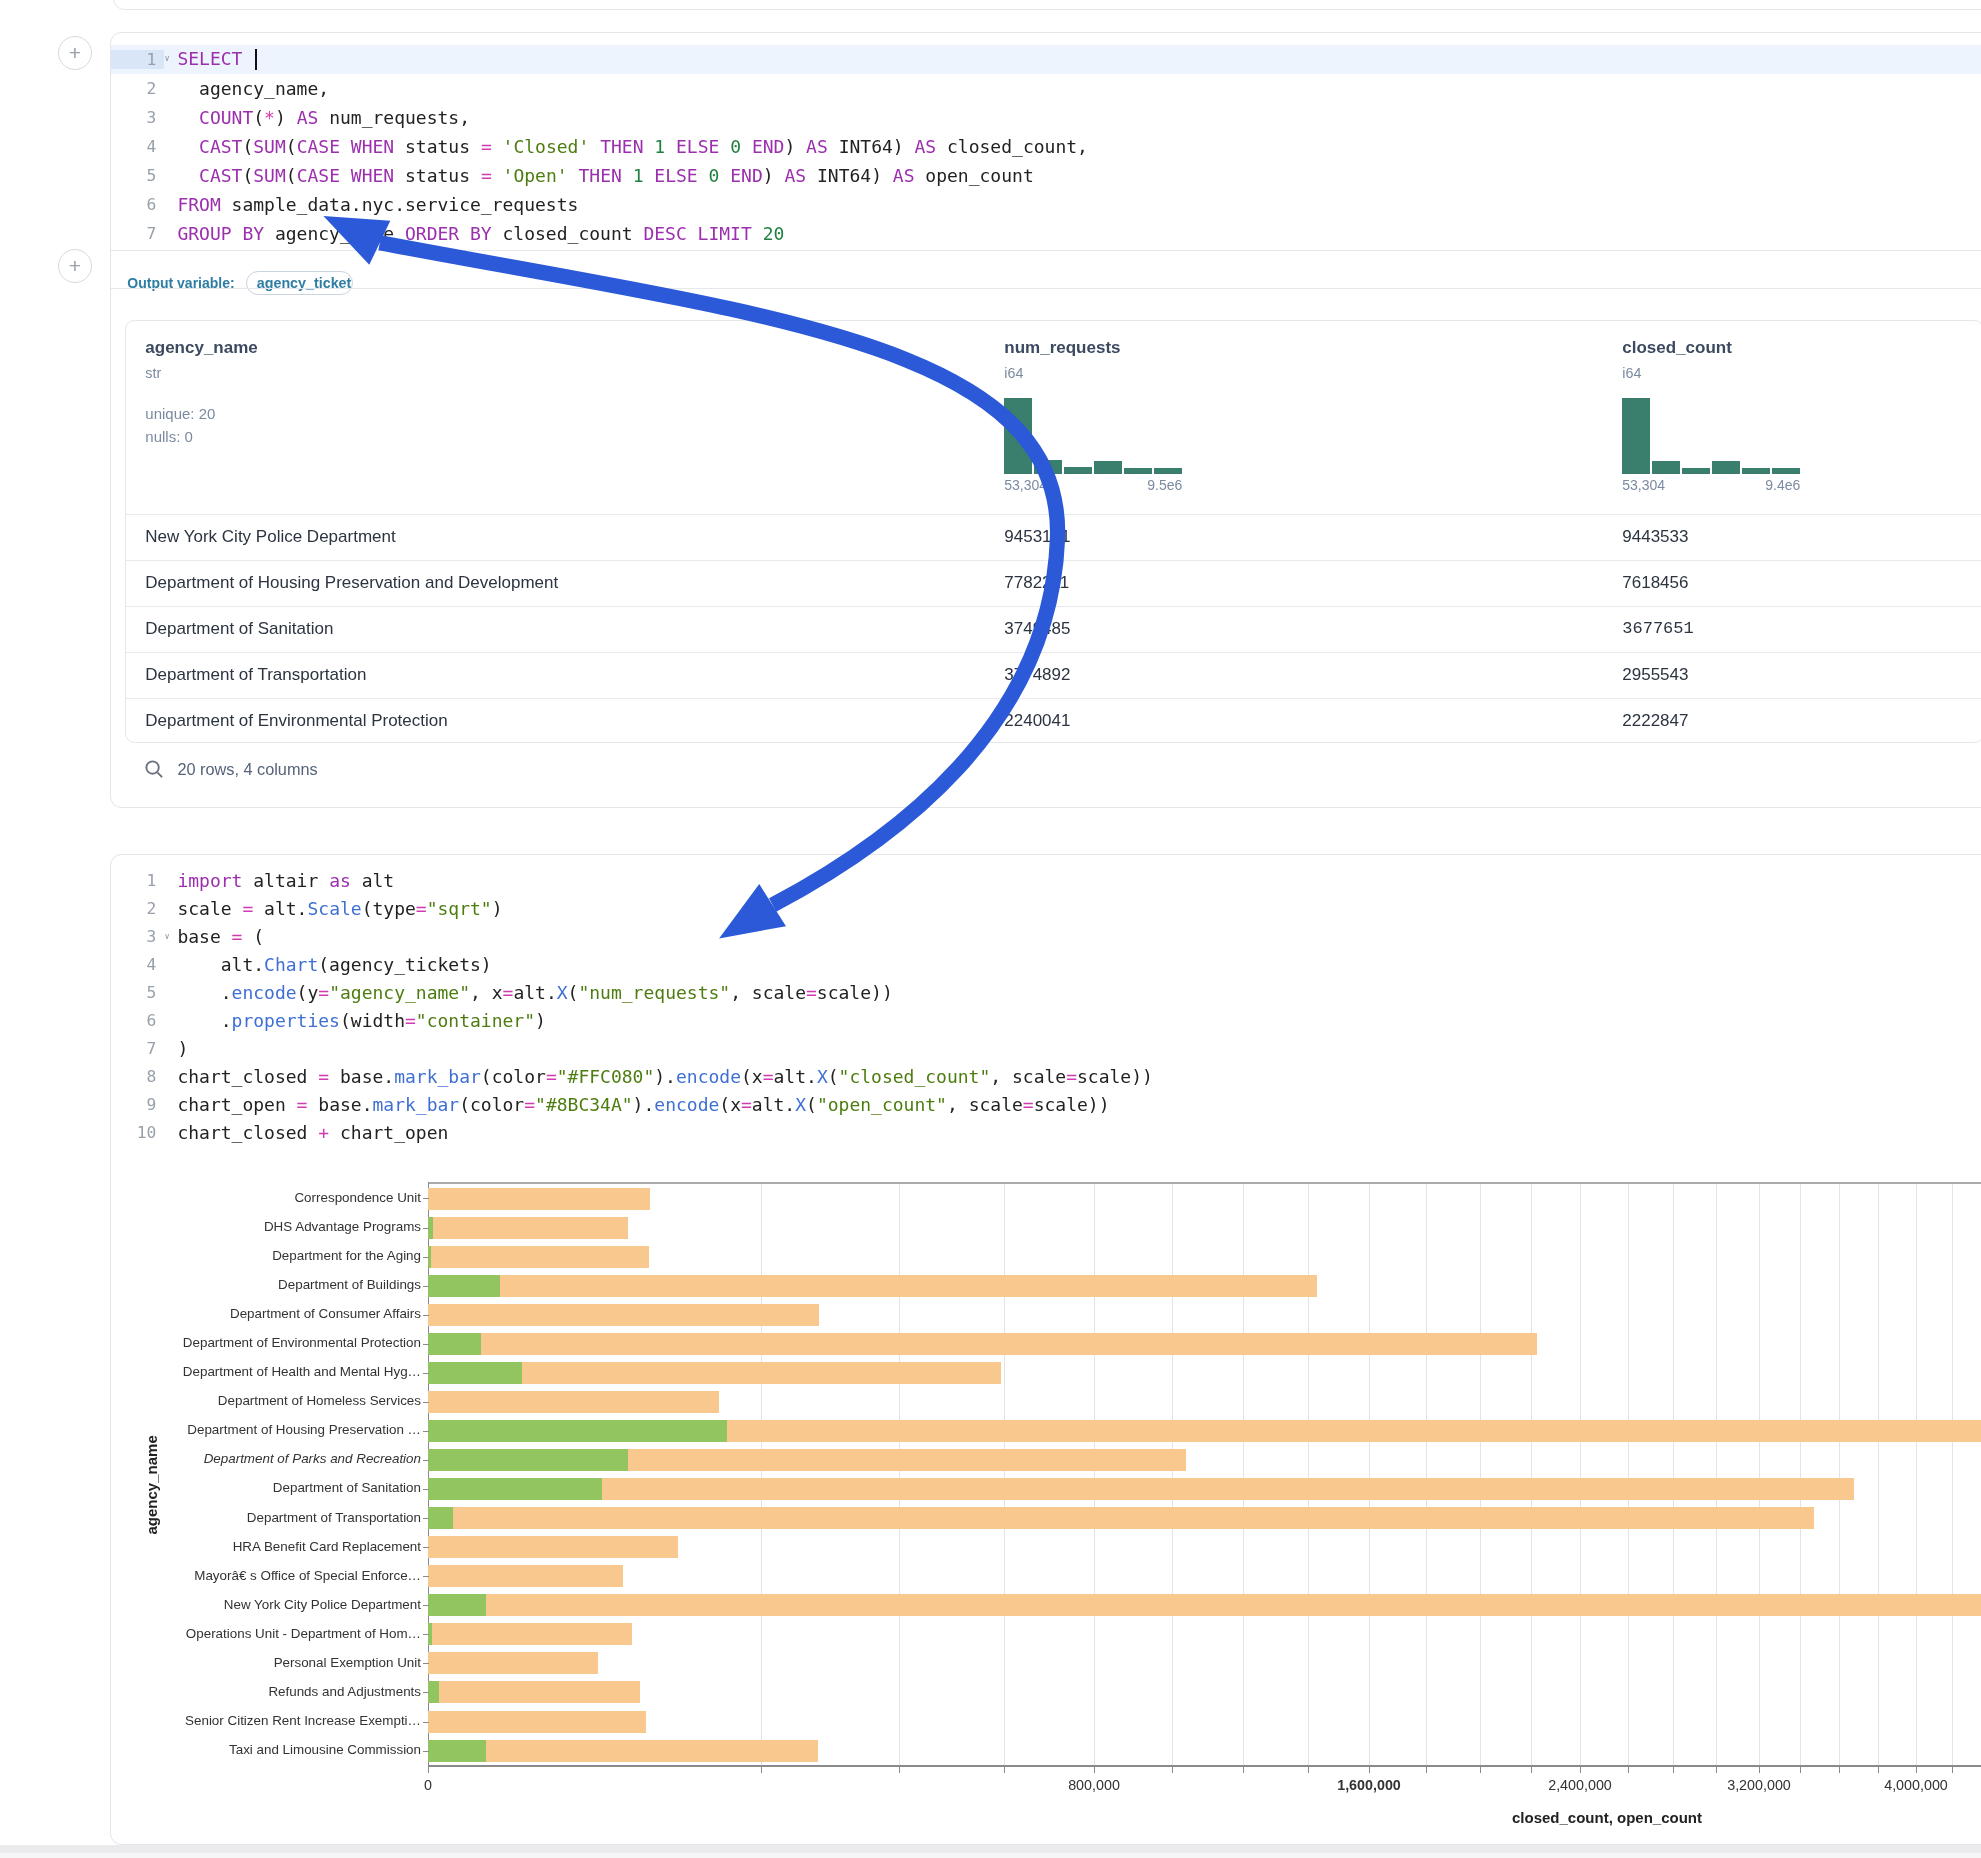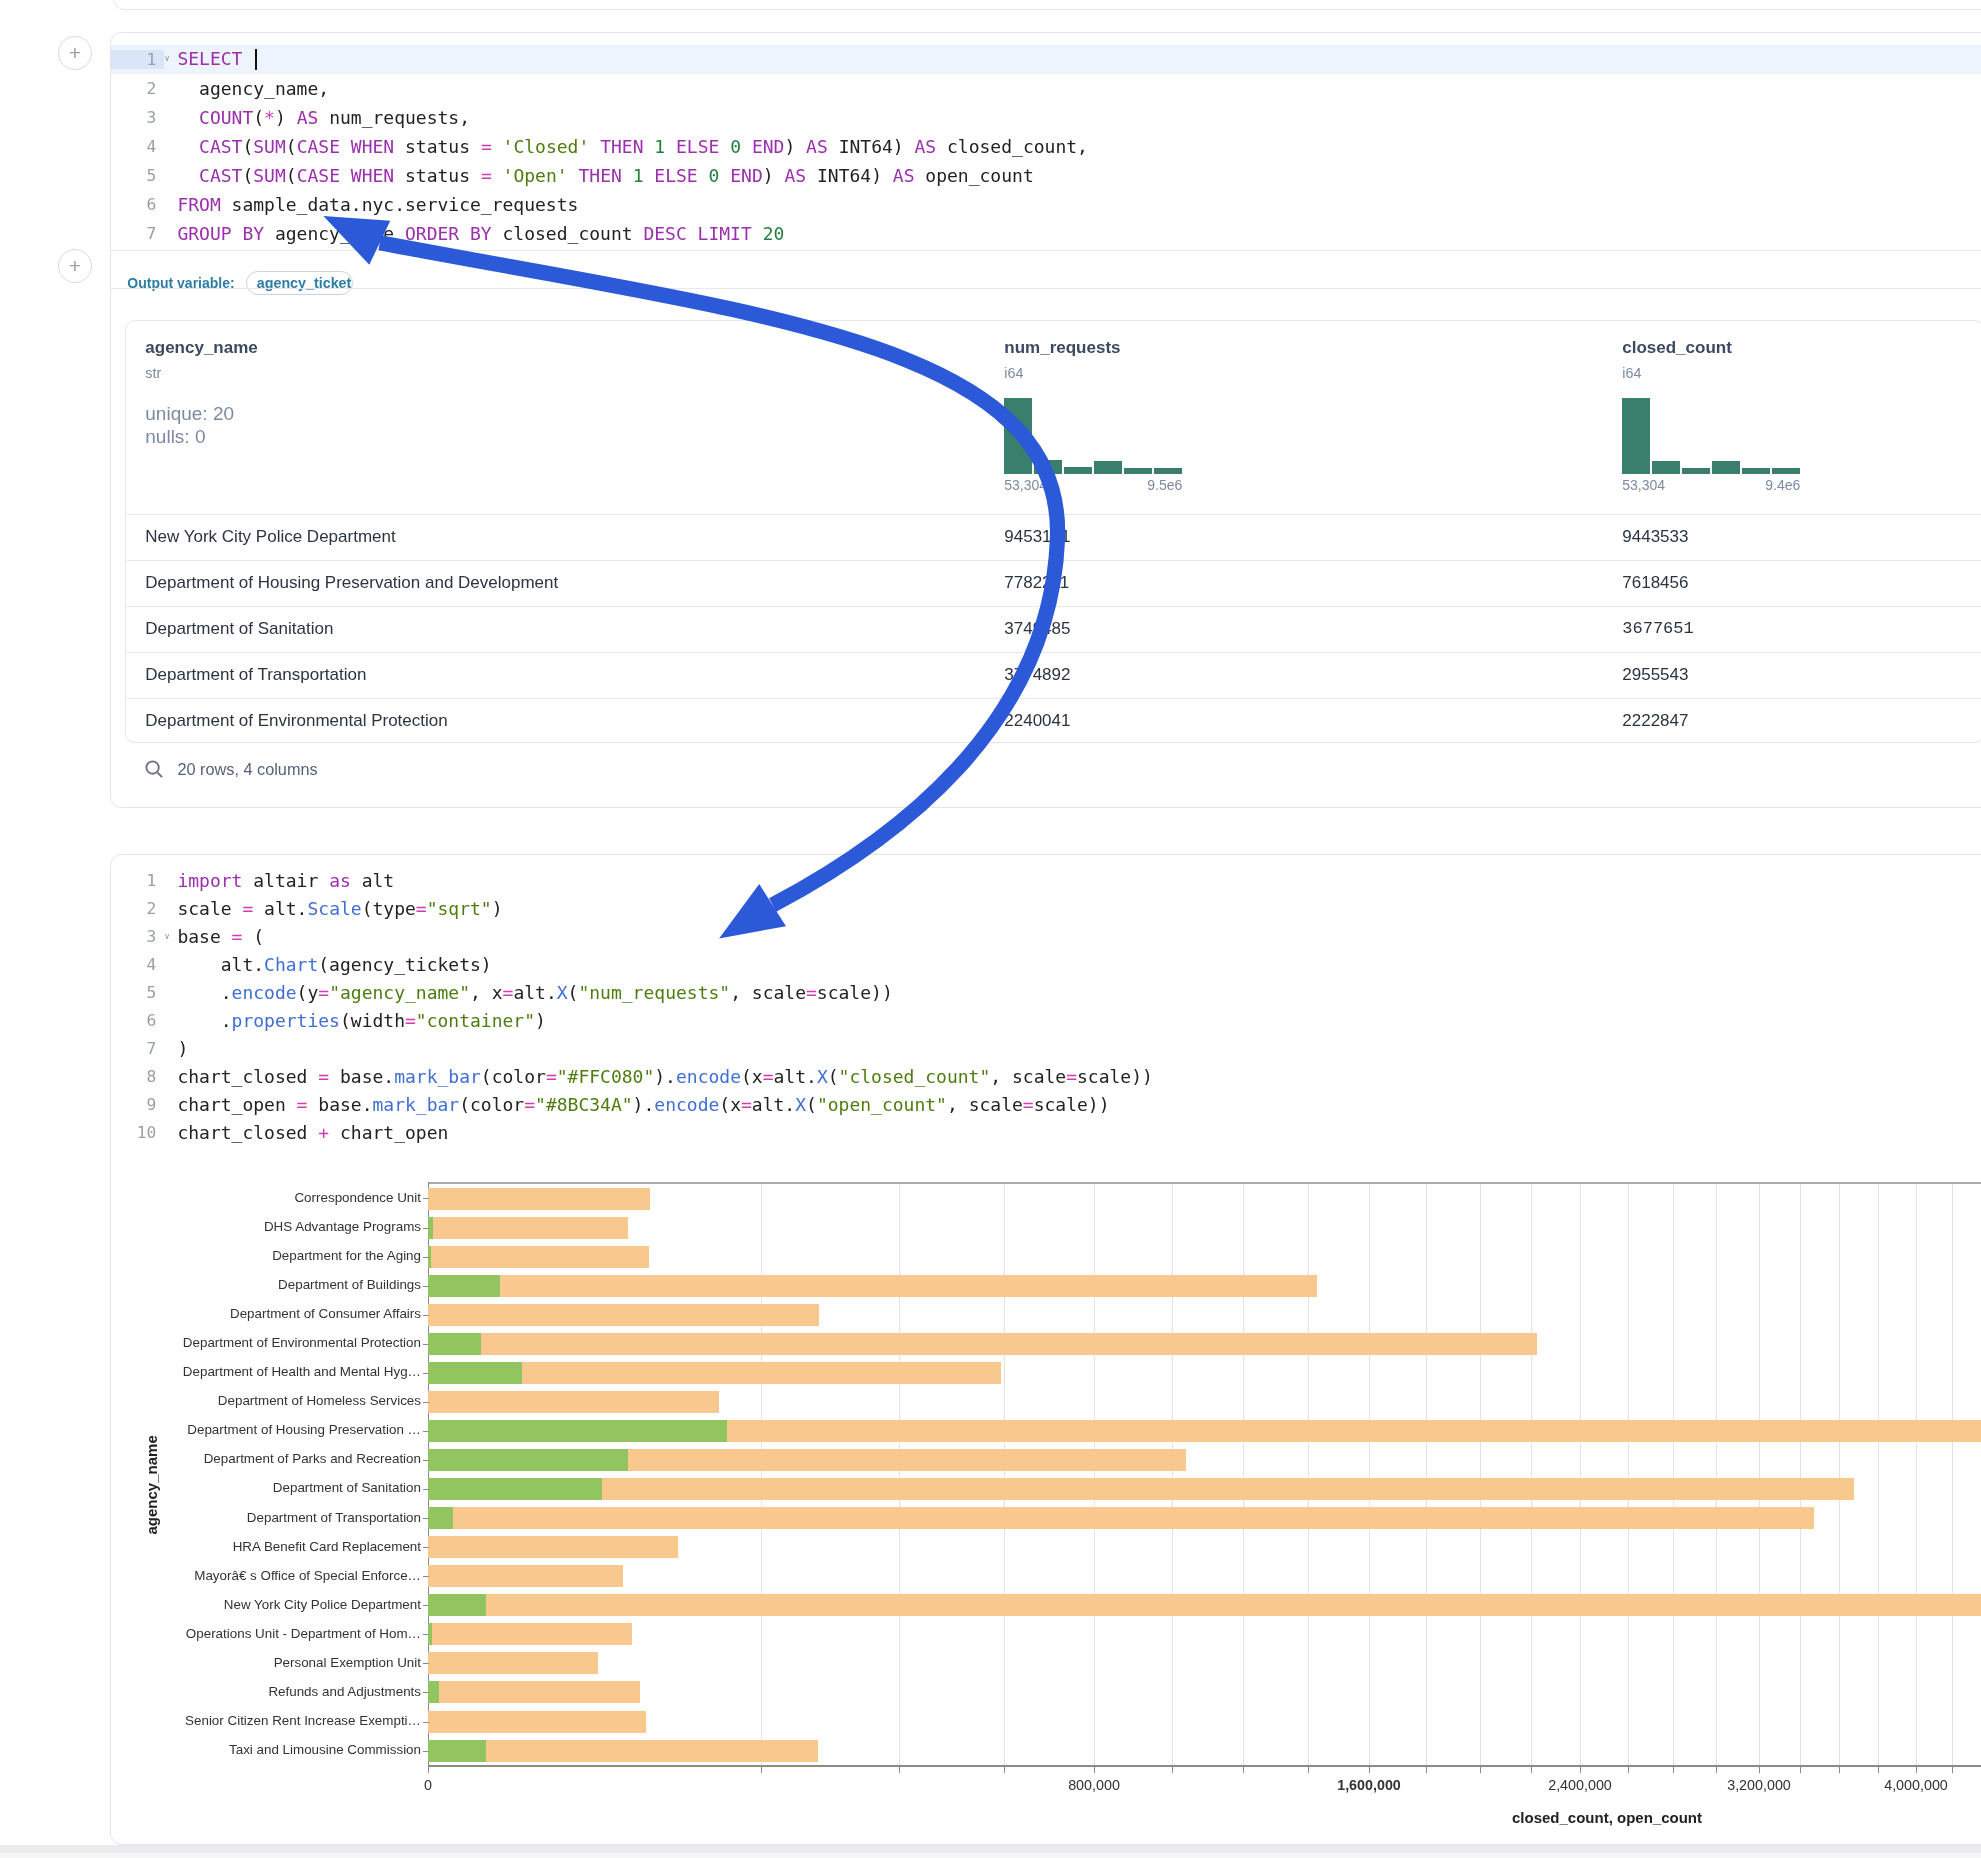--- a/index.html
+++ b/index.html
@@ -39,21 +39,21 @@
   .outvar-row { position:absolute; display:flex; align-items:center; }
   .outvar-label { color:#2e7da3; font-weight:bold; font-size:14px; }
   .outvar-badge { margin-left:11.5px; border:1px solid #c9d4e0; border-radius:13.4px;
     padding:2.9px 9.6px; color:#2e7da3; font-weight:bold; font-size:14.3px;
     max-width:107px; overflow:hidden; white-space:nowrap; cursor:pointer; }
   
   .tbl-card { position:absolute; background:#fff; border:1px solid #e4e6ea; border-radius:9.6px; overflow:hidden; }
   .tbl-col-head { position:absolute; top:0; }
   .col-name { font-size:17px; font-weight:bold; color:#3c4a61; }
   .col-type { font-size:14.3px; color:#7c8aa0; margin-top:6.7px; }
-  .col-stats { font-size:19px; color:#7c8aa0; margin-top:21px; line-height:23px; }
+  .col-stats { font-size:15px; color:#7c8aa0; margin-top:21px; line-height:23px; }
   .hist { display:flex; align-items:flex-end; gap:1.9px; height:76px; margin-top:17px; }
   .hist-bar { width:28px; background:#3a7e6d; }
   .hist-labels { display:flex; justify-content:space-between; width:178px;
     font-size:14px; color:#7c8aa0; margin-top:3.8px; }
   .tbl-rows { position:absolute; left:0; right:0; }
   .tbl-row { position:relative; height:46px; border-top:1px solid #e8eaee;
     font-size:17px; color:#2b3440; }
   .tbl-cell { position:absolute; top:12.4px; white-space:nowrap; }
   .tbl-footer { position:absolute; display:flex; align-items:center; gap:13.4px;
     font-size:16.3px; color:#55627a; }
@@ -291,21 +291,21 @@
         <div class="ylab" style="right: 1562px; top: 145px;">Department of Consumer Affairs</div>
         <div class="ytick" style="left: 312px; top: 154px;"></div>
         <div class="ylab" style="right: 1562px; top: 174px;">Department of Environmental Protection</div>
         <div class="ytick" style="left: 312px; top: 183px;"></div>
         <div class="ylab" style="right: 1562px; top: 203px;">Department of Health and Mental Hyg…</div>
         <div class="ytick" style="left: 312px; top: 212px;"></div>
         <div class="ylab" style="right: 1562px; top: 232px;">Department of Homeless Services</div>
         <div class="ytick" style="left: 312px; top: 241px;"></div>
         <div class="ylab" style="right: 1562px; top: 261px;">Department of Housing Preservation …</div>
         <div class="ytick" style="left: 312px; top: 270px;"></div>
-        <div class="ylab" style="right: 1562px; top: 290px;">Department of Parks and Recreation</div>
+        <div class="ylab" style="right: 1562px; top: 290px; font-style: italic;">Department of Parks and Recreation</div>
         <div class="ytick" style="left: 312px; top: 299px;"></div>
         <div class="ylab" style="right: 1562px; top: 319px;">Department of Sanitation</div>
         <div class="ytick" style="left: 312px; top: 328px;"></div>
         <div class="ylab" style="right: 1562px; top: 349px;">Department of Transportation</div>
         <div class="ytick" style="left: 312px; top: 357px;"></div>
         <div class="ylab" style="right: 1562px; top: 378px;">HRA Benefit Card Replacement</div>
         <div class="ytick" style="left: 312px; top: 386px;"></div>
         <div class="ylab" style="right: 1562px; top: 407px;">Mayorâ€ s Office of Special Enforce…</div>
         <div class="ytick" style="left: 312px; top: 415px;"></div>
         <div class="ylab" style="right: 1562px; top: 436px;">New York City Police Department</div>

